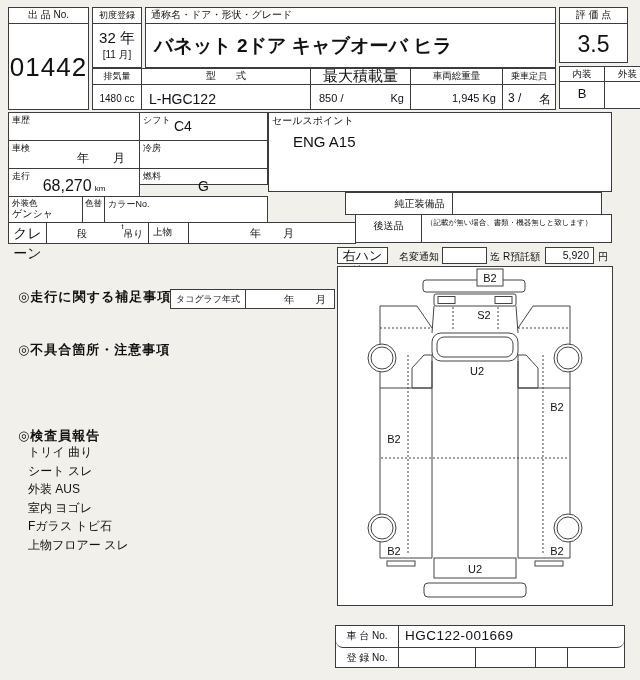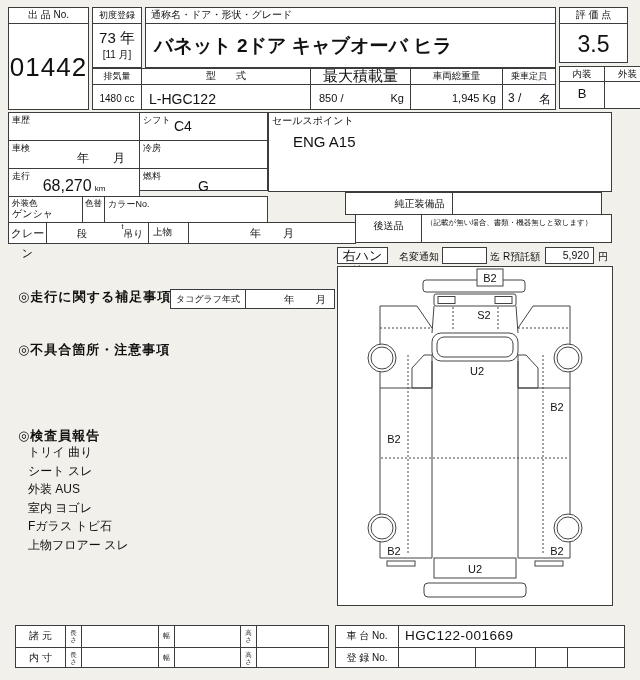--- a/index.html
+++ b/index.html
@@ -24,21 +24,21 @@
 
 <div class="sheet">
 
   <div class="box" style="left:8px;top:7px;width:81px;height:103px;">
     <div class="hd">出 品 No.</div>
     <div class="center" style="font-size:26px;margin-top:28px;letter-spacing:1px;">01442</div>
   </div>
 
   <div class="box" style="left:92px;top:7px;width:50px;height:61px;">
     <div class="hd" style="font-size:9px;">初度登録</div>
-    <div class="center" style="font-size:15px;margin-top:5px;">73 年</div>
+    <div class="center" style="font-size:15px;margin-top:5px;">32 年</div>
     <div class="center" style="font-size:10px;">[11 月]</div>
   </div>
 
   <div class="box" style="left:145px;top:7px;width:411px;height:61px;">
     <div class="hd left">通称名・ドア・形状・グレード</div>
     <div style="font-size:19px;font-weight:bold;margin:9px 0 0 8px;white-space:nowrap;">バネット 2ドア キャブオーバ ヒラ</div>
   </div>
 
   <div class="box" style="left:559px;top:7px;width:69px;height:56px;">
     <div class="hd">評 価 点</div>
@@ -103,21 +103,21 @@
     <span class="clbl">冷房</span>
   </div>
 
   <div class="box" style="left:8px;top:168px;width:132px;height:29px;">
     <span class="clbl">走行</span>
     <div style="display:flex;align-items:baseline;justify-content:center;padding-top:8px;">
       <span style="font-size:16px;">68,270</span>
       <span style="font-size:8px;margin-left:3px;">km</span>
     </div>
   </div>
-  <div class="box" style="left:139px;top:168px;width:129px;height:23px;">
+  <div class="box" style="left:139px;top:168px;width:129px;height:17px;">
     <span class="clbl">燃料</span>
     <div class="center" style="font-size:14px;padding-top:9px;">G</div>
   </div>
 
   <div class="box" style="left:8px;top:196px;width:97px;height:27px;">
     <div class="flexrow">
       <div class="cell br" style="width:74px;">
         <span class="clbl" style="font-size:8.5px;">外装色</span>
         <span class="txt" style="left:3px;bottom:1px;font-size:10px;">ゲンシャ</span>
       </div>
@@ -125,21 +125,21 @@
         <span class="clbl" style="font-size:8.5px;left:2px;">色替</span>
       </div>
     </div>
   </div>
   <div class="box" style="left:104px;top:196px;width:164px;height:27px;text-align:center;">
     <span class="clbl">カラーNo.</span>
   </div>
 
   <div class="box" style="left:8px;top:222px;width:348px;height:22px;">
     <div class="flexrow">
-      <div class="cell br" style="width:38px;font-size:11px;line-height:20px;text-align:center;">クレーン</div>
+      <div class="cell br" style="width:38px;font-size:14px;line-height:20px;text-align:center;">クレーン</div>
       <div class="cell" style="width:70px;font-size:10px;line-height:22px;text-align:center;">段</div>
       <div class="cell br" style="width:32px;text-align:center;">
         <span style="font-size:7px;vertical-align:top;">t</span><span style="font-size:10px;line-height:20px;">吊り</span>
       </div>
       <div class="cell br" style="width:40px;font-size:9.5px;line-height:18px;padding-left:4px;">上物</div>
       <div class="cell" style="flex:1;font-size:11px;line-height:21px;text-align:center;">年　　月</div>
     </div>
   </div>
 
   <div class="box" style="left:268px;top:112px;width:344px;height:80px;">
@@ -232,47 +232,23 @@
 
   <div class="txt" style="left:28px;top:443px;">
     <div class="list-item">トリイ 曲り</div>
     <div class="list-item">シート スレ</div>
     <div class="list-item">外装 AUS</div>
     <div class="list-item">室内 ヨゴレ</div>
     <div class="list-item">Fガラス トビ石</div>
     <div class="list-item">上物フロアー スレ</div>
   </div>
 
-  <div class="box" style="left:15px;top:625px;width:314px;height:43px;">
-    <div class="flexrow bb" style="height:21px;">
-      <div class="cell br center" style="width:50px;font-size:10px;line-height:20px;">諸  元</div>
-      <div class="cell br center" style="width:16px;font-size:6.5px;line-height:7px;padding-top:3px;white-space:pre-line;">長
-さ</div>
-      <div class="cell br" style="width:77px;"></div>
-      <div class="cell br center" style="width:16px;font-size:7px;line-height:20px;">幅</div>
-      <div class="cell br" style="width:66px;"></div>
-      <div class="cell br center" style="width:16px;font-size:6.5px;line-height:7px;padding-top:3px;white-space:pre-line;">高
-さ</div>
-      <div class="cell" style="flex:1;"></div>
-    </div>
-    <div class="flexrow" style="height:20px;">
-      <div class="cell br center" style="width:50px;font-size:10px;line-height:19px;">内  寸</div>
-      <div class="cell br center" style="width:16px;font-size:6.5px;line-height:7px;padding-top:3px;white-space:pre-line;">長
-さ</div>
-      <div class="cell br" style="width:77px;"></div>
-      <div class="cell br center" style="width:16px;font-size:7px;line-height:19px;">幅</div>
-      <div class="cell br" style="width:66px;"></div>
-      <div class="cell br center" style="width:16px;font-size:6.5px;line-height:7px;padding-top:3px;white-space:pre-line;">高
-さ</div>
-      <div class="cell" style="flex:1;"></div>
-    </div>
-  </div>
 
   <div class="box" style="left:335px;top:625px;width:290px;height:43px;">
-    <div class="flexrow bb" style="height:21px;">
+    <div class="flexrow bb" style="height:21px;border-radius:7px;">
       <div class="cell br center" style="width:63px;font-size:10px;line-height:20px;">車 台 No.</div>
       <div class="cell" style="flex:1;font-size:13.5px;line-height:20px;padding-left:6px;letter-spacing:0.5px;">HGC122-001669</div>
     </div>
     <div class="flexrow" style="height:20px;">
       <div class="cell br center" style="width:63px;font-size:10px;line-height:19px;">登 録 No.</div>
       <div class="cell br" style="width:77px;"></div>
       <div class="cell br" style="width:60px;"></div>
       <div class="cell br" style="width:32px;"></div>
       <div class="cell" style="flex:1;"></div>
     </div>

